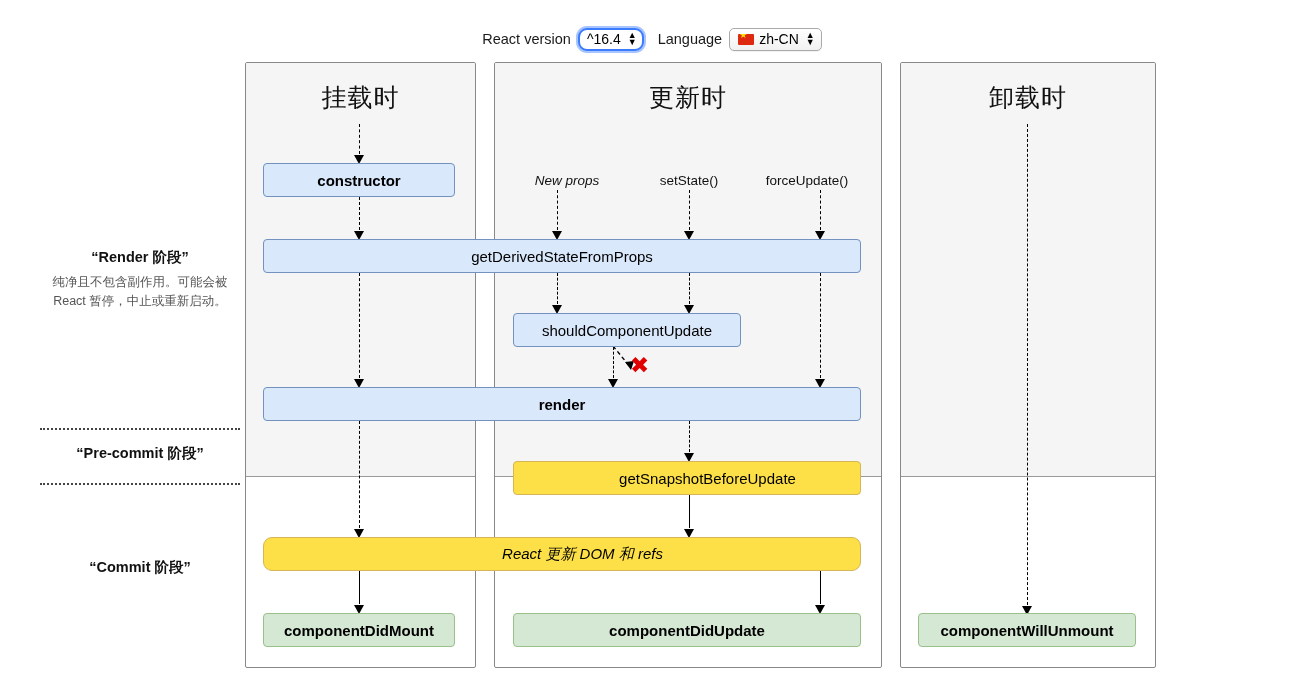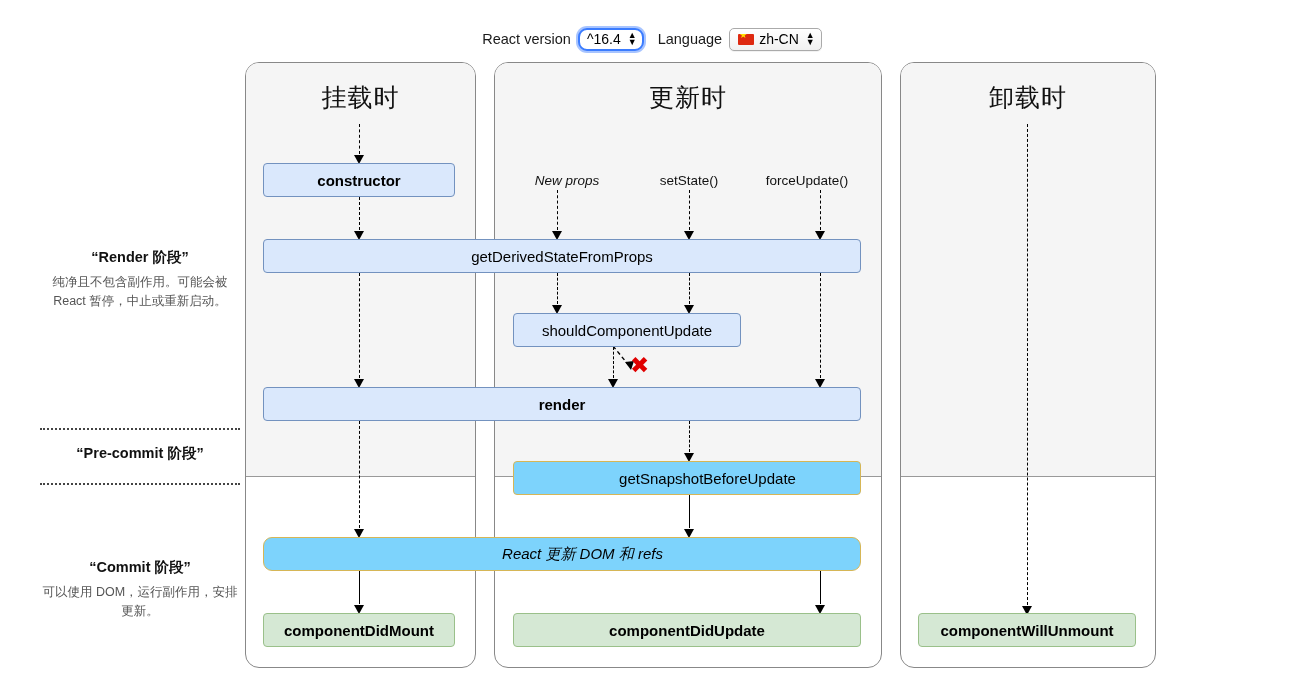--- a/index.html
+++ b/index.html
@@ -40,42 +40,42 @@
   .legend-block{position:absolute;left:0;width:200px;text-align:center;}
   .legend-title{font-size:14.5px;font-weight:bold;color:#111;margin-bottom:6px;}
   .legend-desc{font-size:12.5px;color:#555;line-height:19px;}
   #legend-render{top:188px;}
   #legend-precommit{top:368px;padding:14px 0 14px 0;
     border-top:2px dotted #444;border-bottom:2px dotted #444;}
   #legend-commit{top:498px;}
   
   .panel{
     position:absolute;top:62px;height:604px;
-    border:1px solid #888;border-radius:14px;background:#ffffff;
+    border:1px solid #888;border-radius:2px;background:#ffffff;
     overflow:hidden;
   }
   .panel .shade{
     position:absolute;left:0;top:0;right:0;height:413px;background:#f5f5f5;
     border-bottom:1px solid #999;
   }
   #panel-mount{left:245px;width:229px;}
   #panel-update{left:494px;width:386px;}
   #panel-unmount{left:900px;width:254px;}
   .panel-title{
     position:absolute;left:0;right:0;top:18px;text-align:center;
     font-size:25px;color:#111;letter-spacing:1px;
   }
   
   .lcbox{
     position:absolute;height:34px;border-radius:4px;
     display:flex;align-items:center;justify-content:center;
     font-size:15px;color:#000;box-sizing:border-box;
   }
   .blue{background:#dae8fc;border:1px solid #7392bf;}
-  .orange{background:#7dd3fc;border:1px solid #d6b656;padding-left:41px;}
+  .orange{background:#fde047;border:1px solid #d6b656;padding-left:41px;}
   .green{background:#d5e8d4;border:1px solid #9ac08a;}
   .b{font-weight:bold;}
   .it{font-style:italic;}
   
   .trigger{
     position:absolute;font-size:13.5px;color:#111;text-align:center;
     white-space:nowrap;transform:translateX(-50%);
   }
   
   .arrow{position:absolute;width:0;}
@@ -126,21 +126,20 @@
 <div class="legend">
   <div class="legend-block" id="legend-render">
     <div class="legend-title">“Render 阶段”</div>
     <div class="legend-desc">纯净且不包含副作用。可能会被 React 暂停，中止或重新启动。</div>
   </div>
   <div class="legend-block" id="legend-precommit">
     <div class="legend-title">“Pre-commit 阶段”</div>
   </div>
   <div class="legend-block" id="legend-commit">
     <div class="legend-title">“Commit 阶段”</div>
-    <div class="legend-desc">可以使用 DOM，运行副作用，安排更新。</div>
   </div>
 </div>
 
 <div class="panel" id="panel-mount">
   <div class="shade"></div>
   <div class="panel-title">挂载时</div>
 </div>
 
 <div class="panel" id="panel-update">
   <div class="shade"></div>

